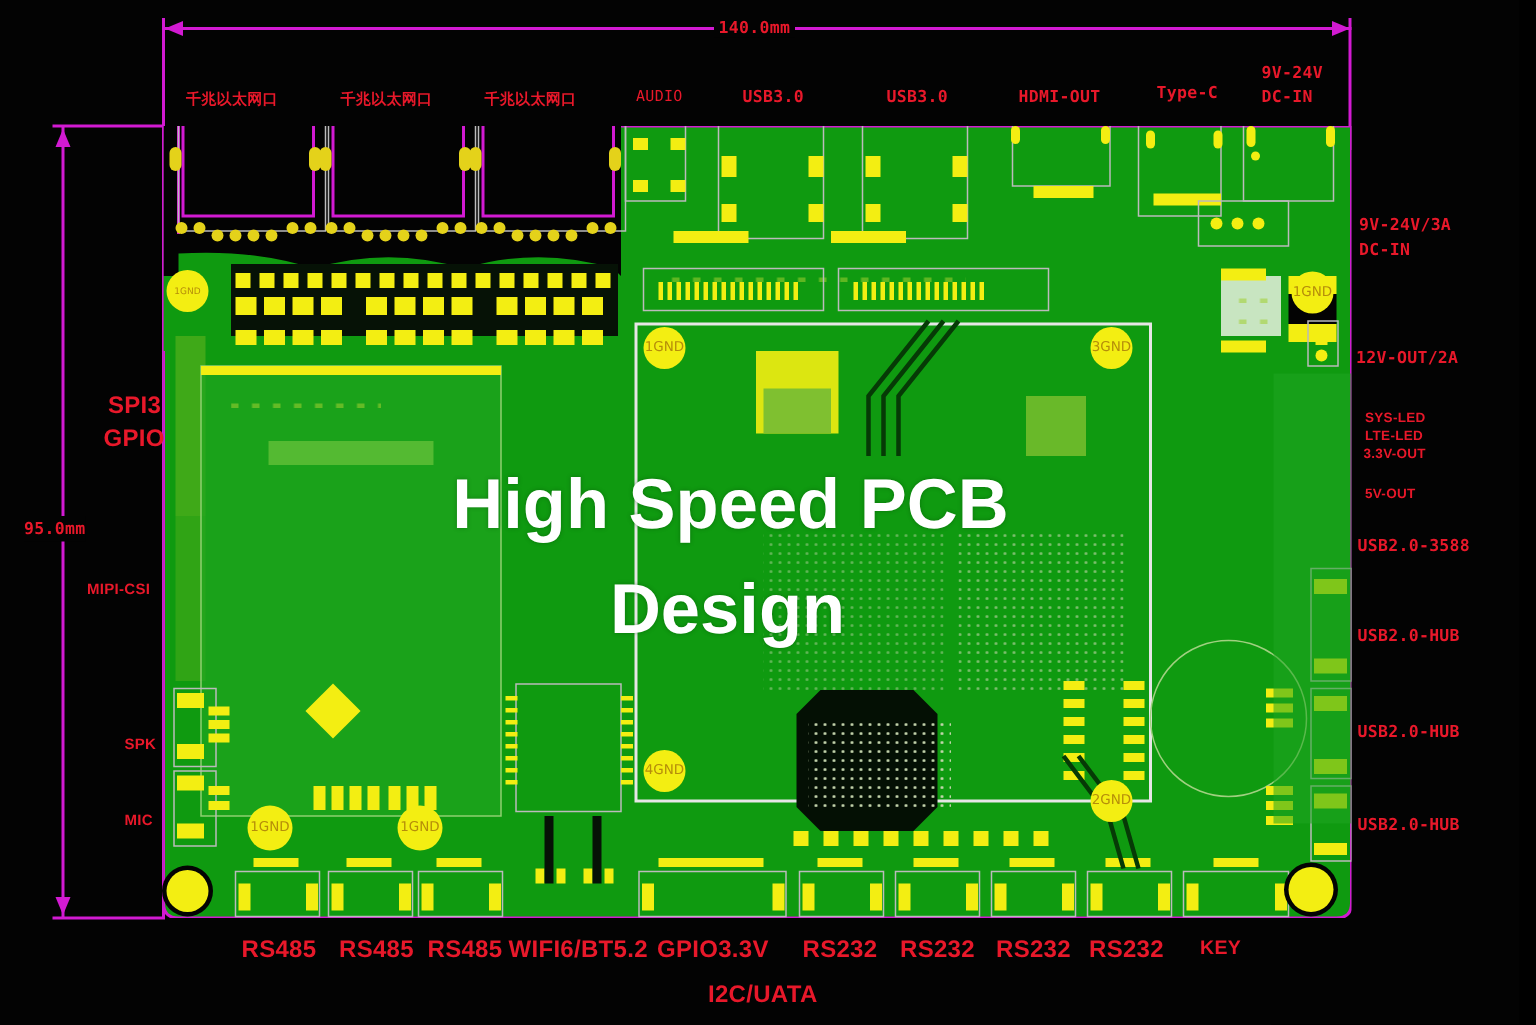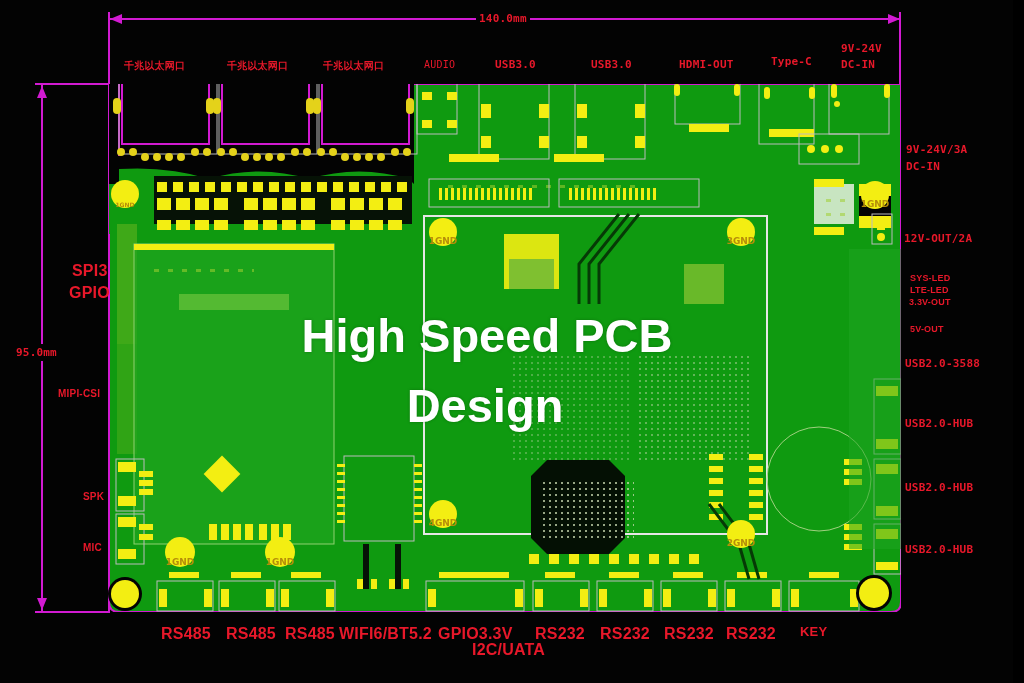--- a/index.html
+++ b/index.html
@@ -3,21 +3,21 @@
 <meta charset="utf-8">
 <style>
   html,body{margin:0;padding:0;background:#000;}
   #stage{position:relative;width:1013px;height:683px;background:#030303;overflow:hidden;font-family:"Liberation Sans",sans-serif;}
   .lbl{position:absolute;color:#e8182a;font-family:"DejaVu Sans Mono","Liberation Mono",monospace;font-size:11px;font-weight:bold;white-space:nowrap;letter-spacing:0.2px;}
   .lbl.sans{font-family:"Liberation Sans",sans-serif;font-size:16px;}
   .lbl.cn{font-family:"DejaVu Sans",sans-serif;font-size:10px;}
   .dimline{position:absolute;background:#d21ad2;}
   .board{position:absolute;left:109px;top:84px;width:792px;height:528px;}
   .board svg{position:absolute;left:0;top:0;}
-  .hole{position:absolute;border-radius:50%;background:#f3ee12;display:flex;align-items:flex-end;justify-content:center;color:#b58d0a;font-family:"DejaVu Sans",sans-serif;font-size:9px;font-weight:bold;}
+  .hole{position:absolute;border-radius:50%;background:#f3ee12;display:flex;align-items:center;justify-content:center;color:#b58d0a;font-family:"DejaVu Sans",sans-serif;font-size:9px;font-weight:normal;}
   .overlay-title{position:absolute;left:0;width:1024px;text-align:center;color:#fff;font-family:"Liberation Sans",sans-serif;font-weight:bold;font-size:47px;text-shadow:0 0 3px rgba(0,60,0,0.4);}
 </style>
 </head>
 <body>
 
 <div id="stage">
 
   <div class="dimline" style="left:109px;top:18px;width:792px;height:2px;"></div>
   <div class="dimline" style="left:108px;top:12px;width:2px;height:600px;"></div>
   <div class="dimline" style="left:899px;top:12px;width:2px;height:88px;"></div>
@@ -460,21 +460,21 @@
   <div class="lbl sans" style="left:69px;top:284px;">GPIO</div>
   <div class="lbl sans" style="left:58px;top:388px;font-size:10px;">MIPI-CSI</div>
   <div class="lbl sans" style="left:83px;top:491px;font-size:10px;">SPK</div>
   <div class="lbl sans" style="left:83px;top:542px;font-size:10px;">MIC</div>
 
   <div class="lbl sans" style="left:161px;top:625px;">RS485</div>
   <div class="lbl sans" style="left:226px;top:625px;">RS485</div>
   <div class="lbl sans" style="left:285px;top:625px;">RS485</div>
   <div class="lbl sans" style="left:339px;top:625px;">WIFI6/BT5.2</div>
   <div class="lbl sans" style="left:438px;top:625px;">GPIO3.3V</div>
-  <div class="lbl sans" style="left:440px;top:641px;padding-left:32px;">I2C/UATA</div>
+  <div class="lbl sans" style="left:440px;top:655px;padding-left:32px;">I2C/UATA</div>
   <div class="lbl sans" style="left:535px;top:625px;">RS232</div>
   <div class="lbl sans" style="left:600px;top:625px;">RS232</div>
   <div class="lbl sans" style="left:664px;top:625px;">RS232</div>
   <div class="lbl sans" style="left:726px;top:625px;">RS232</div>
   <div class="lbl sans" style="left:800px;top:624px;font-size:13px;">KEY</div>
 
   <div class="overlay-title" style="top:308px;left:-25px;">High Speed PCB</div>
   <div class="overlay-title" style="top:378px;left:-27px;">Design</div>
 </div>
 

